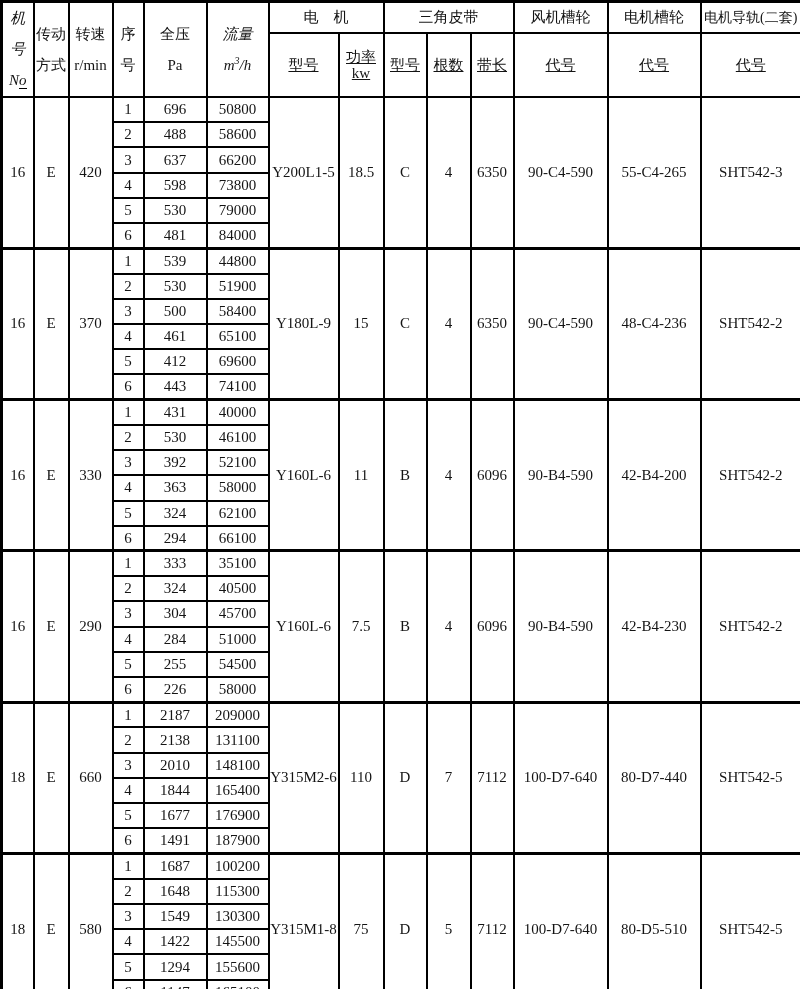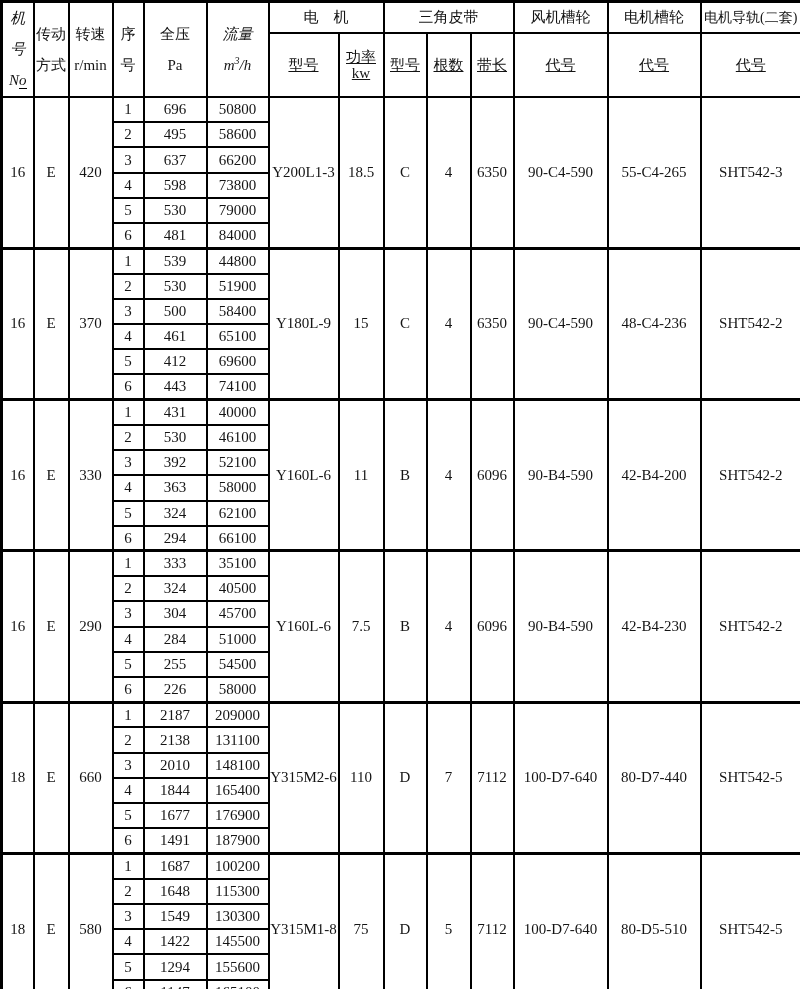--- a/index.html
+++ b/index.html
@@ -94,32 +94,32 @@
     </tr>
   </thead>
   <tbody>
       <tr>
         <td rowspan="6">16</td>
         <td rowspan="6">E</td>
         <td rowspan="6">420</td>
         <td>1</td>
         <td>696</td>
         <td>50800</td>
-        <td rowspan="6">Y200L1-3</td>
+        <td rowspan="6">Y200L1-5</td>
         <td rowspan="6">18.5</td>
         <td rowspan="6">C</td>
         <td rowspan="6">4</td>
         <td rowspan="6">6350</td>
         <td rowspan="6">90-C4-590</td>
         <td rowspan="6">55-C4-265</td>
         <td rowspan="6">SHT542-3</td>
       </tr>
       <tr>
         <td>2</td>
-        <td>495</td>
+        <td>488</td>
         <td>58600</td>
       </tr>
       <tr>
         <td>3</td>
         <td>637</td>
         <td>66200</td>
       </tr>
       <tr>
         <td>4</td>
         <td>598</td>

